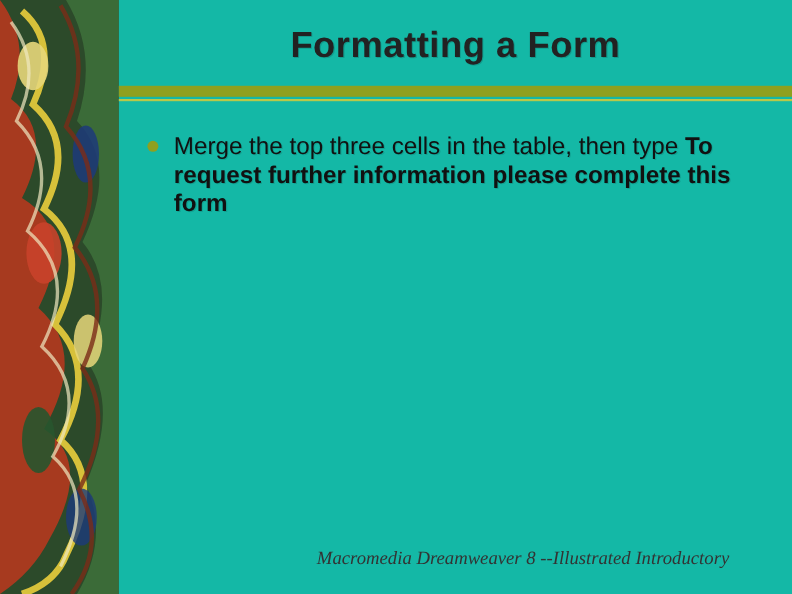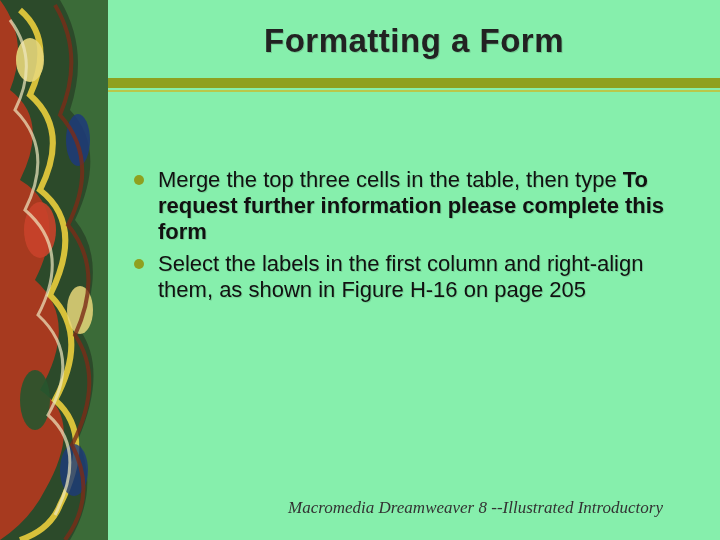--- a/index.html
+++ b/index.html
@@ -1,21 +1,21 @@
 <!DOCTYPE html>
 <html><head>
 <meta charset="utf-8">
 <style>
   * { margin: 0; padding: 0; box-sizing: border-box; }
   html, body { width: 720px; height: 540px; overflow: hidden; font-family: Arial, Helvetica, sans-serif; background: #fff; }
   .slide {
     position: relative;
     width: 720px;
     height: 540px;
-    background: #86efac;
+    background: #14b8a6;
   }
   .sidebar {
     position: absolute;
     left: 0; top: 0;
     width: 108px; height: 540px;
     overflow: hidden;
   }
   .sidebar svg { display: block; }
   .title-band {
     position: absolute;
@@ -51,21 +51,20 @@
     background: #b9c84a;
   }
   .content {
     position: absolute;
     left: 132px;
     top: 120px;
     width: 560px;
   }
   ul.bullets {
     list-style: none;
-    margin-top: 47px;
   }
   ul.bullets > li {
     position: relative;
     padding-left: 26px;
     font-size: 22px;
     line-height: 1.18;
     color: #111;
     margin-bottom: 6px;
     text-shadow: 1px 1px 0 rgba(0,0,0,0.12);
   }
@@ -134,23 +133,20 @@
       <div class="bar1"></div>
       <div class="bar2"></div>
     </div>
   </div>
 
   <div class="content">
     <ul class="bullets">
       <li>
         <span>Merge the top three cells in the table, then type </span><span class="bold">To request further information please complete this form</span><span></span>
       </li>
-      <li>
-        <span>Select the labels in the first column and right-align them, as shown in Figure H-16 on page 205</span><span class="bold"></span><span></span>
-      </li>
     </ul>
   </div>
 
   <div class="footer">
     <div class="footer-text">Macromedia Dreamweaver 8 --Illustrated Introductory</div>
     <div class="page-num">24</div>
   </div>
 
 </div>
 

